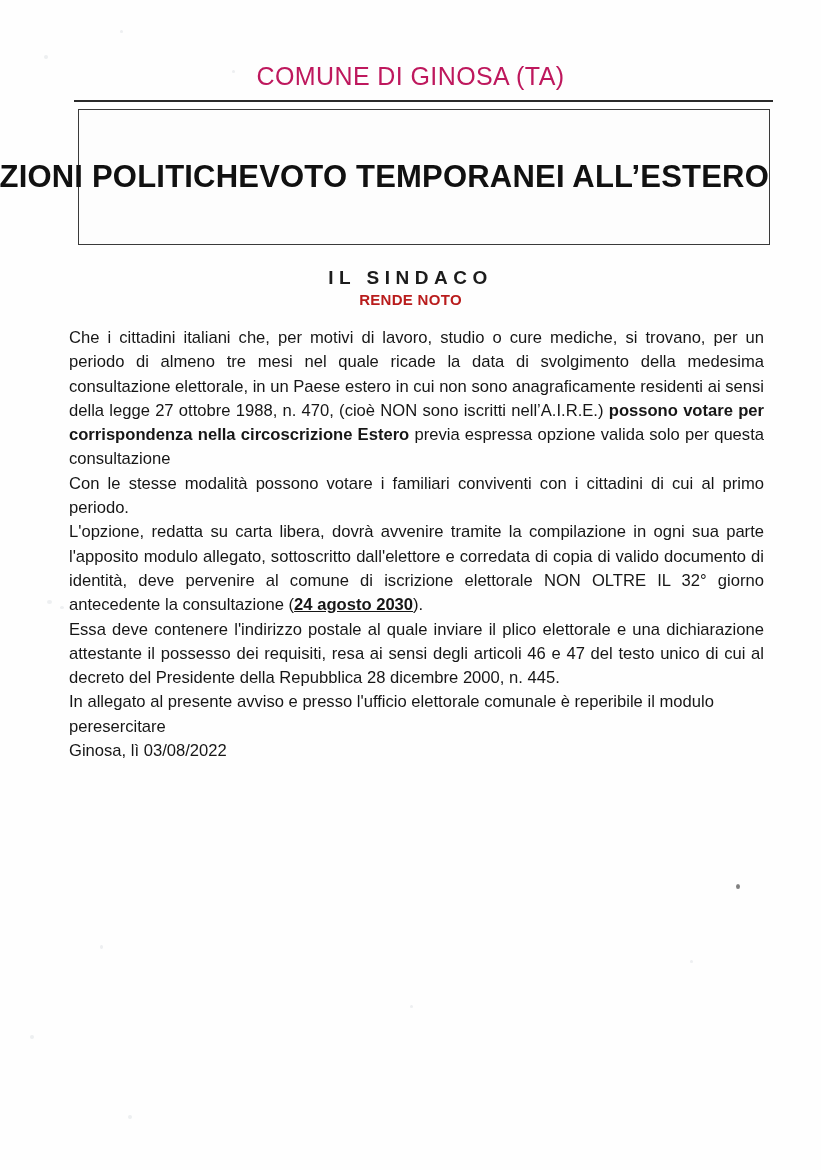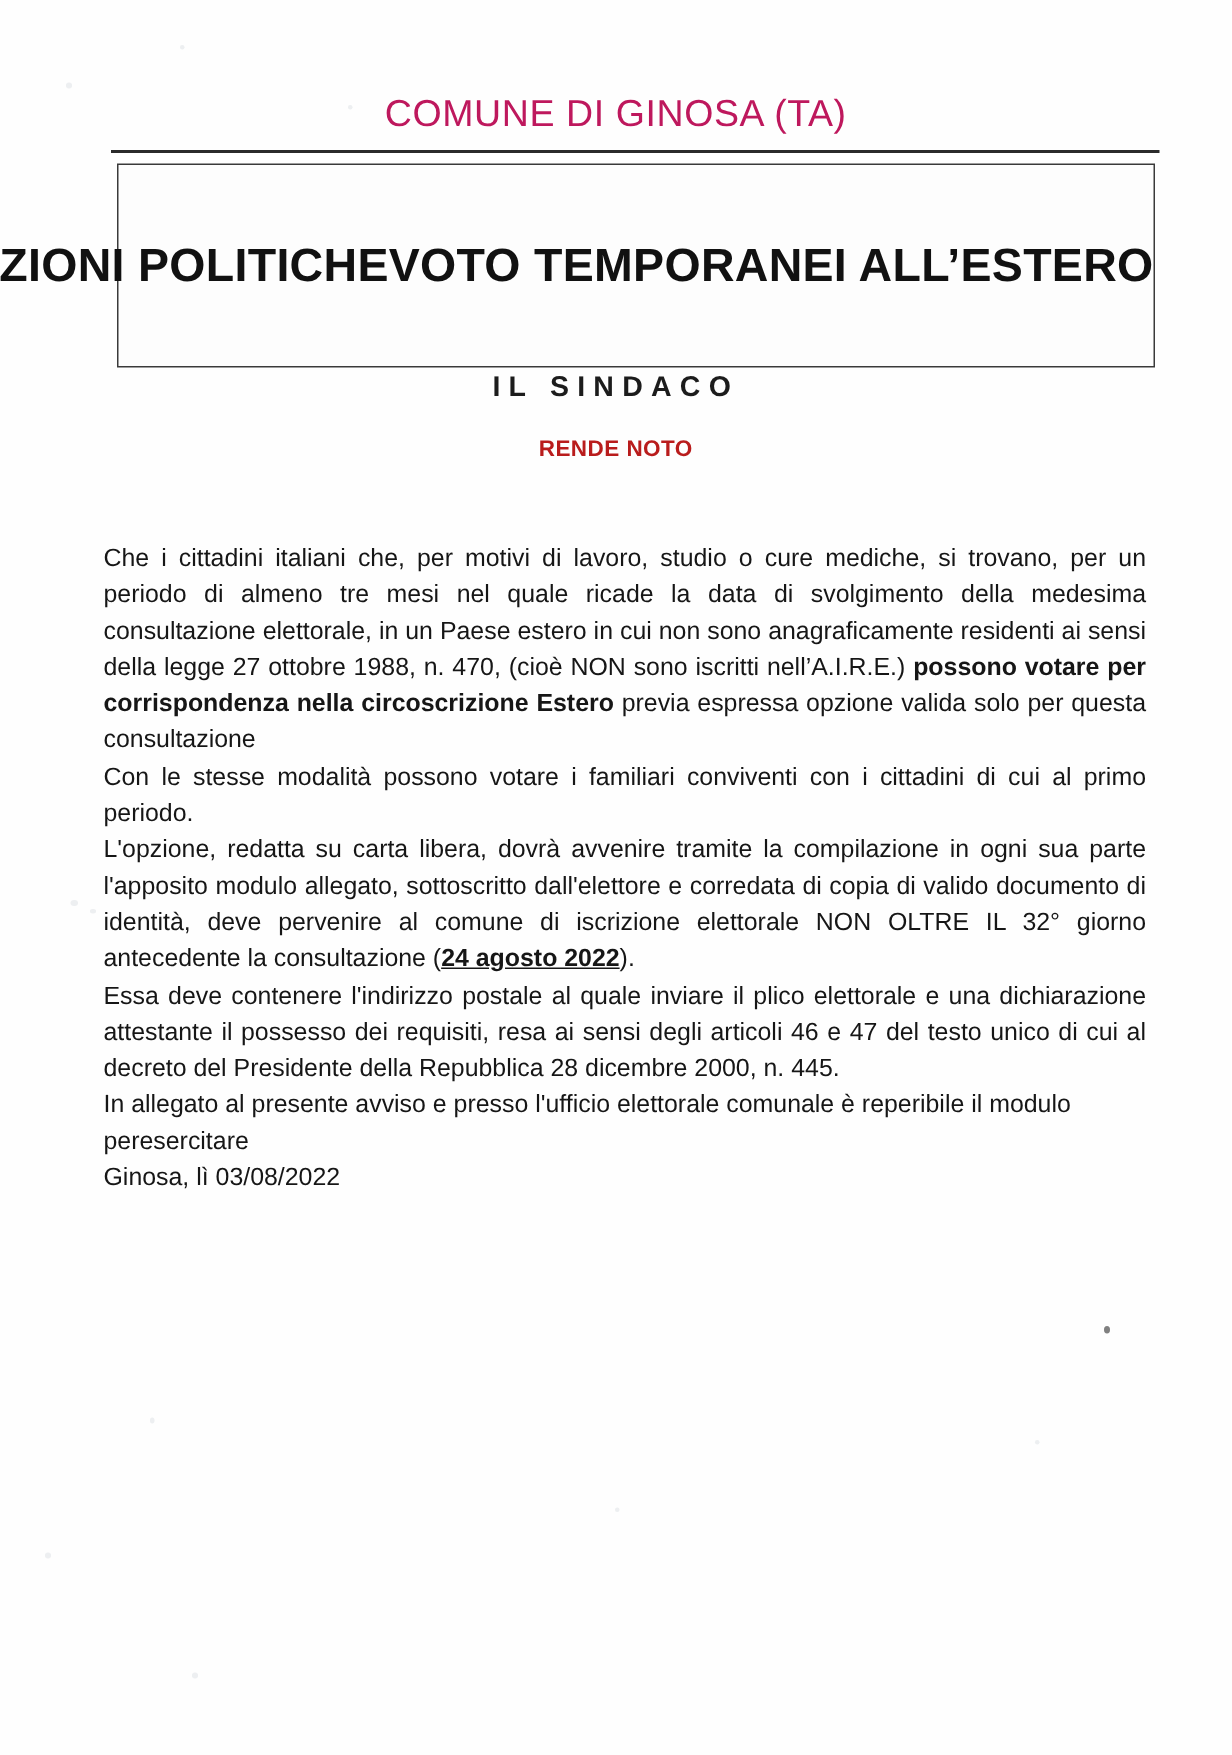--- a/index.html
+++ b/index.html
@@ -75,21 +75,21 @@
     letter-spacing: .2px;
     line-height: 1.32;
     color: #111;
     white-space: nowrap;
   }
 
   
   .sindaco-title {
     position: absolute;
     left: 0; right: 0;
-    top: 248px;
+    top: 267px;
     text-align: center;
     font-size: 19px;
     font-weight: bold;
     letter-spacing: 5.5px;
     color: #1c1c1c;
   }
   .rende-noto {
     position: absolute;
     left: 0; right: 0;
     top: 291px;
@@ -103,21 +103,20 @@
   
   .body-copy {
     position: absolute;
     left: 69px;
     top: 326px;
     width: 695px;
     font-size: 16.6px;
     line-height: 24.3px;
     text-align: justify;
     color: #161616;
-    margin-top: 34px;
   }
   .body-copy p {
     margin: 0;
   }
   .body-copy p.just {
     text-align: justify;
     text-align-last: left;
   }
   b { font-weight: bold; }
   u.bu { font-weight: bold; text-decoration: underline; }
@@ -163,21 +162,21 @@
   </div>
 
   <div class="sindaco-title">IL SINDACO</div>
   <div class="rende-noto">RENDE NOTO</div>
 
   <div class="body-copy">
     <p class="just"><span>Che i cittadini italiani che, per motivi di lavoro, studio o cure mediche, si trovano, per un periodo di almeno tre mesi nel quale ricade la data di svolgimento della medesima consultazione elettorale, in un Paese estero in cui non sono anagraficamente residenti ai sensi della legge 27 ottobre 1988, n. 470, (cioè NON sono iscritti nell’A.I.R.E.) </span><b>possono votare per corrispondenza nella circoscrizione Estero</b><span> previa espressa opzione valida solo per questa consultazione</span></p>
 
     <p class="just">Con le stesse modalità possono votare i familiari conviventi con i cittadini di cui al primo periodo.</p>
 
-    <p class="just"><span>L'opzione, redatta su carta libera, dovrà avvenire tramite la compilazione in ogni sua parte l'apposito modulo allegato, sottoscritto dall'elettore e corredata di copia di valido documento di identità, deve pervenire al comune di iscrizione elettorale NON OLTRE IL 32° giorno antecedente la consultazione (</span><u class="bu">24 agosto 2022</u><span>).</span></p>
+    <p class="just"><span>L'opzione, redatta su carta libera, dovrà avvenire tramite la compilazione in ogni sua parte l'apposito modulo allegato, sottoscritto dall'elettore e corredata di copia di valido documento di identità, deve pervenire al comune di iscrizione elettorale NON OLTRE IL 32° giorno antecedente la consultazione (</span><u class="bu">24 agosto 2030</u><span>).</span></p>
 
     <p class="just">Essa deve contenere l'indirizzo postale al quale inviare il plico elettorale e una dichiarazione attestante il possesso dei requisiti, resa ai sensi degli articoli 46 e 47 del testo unico di cui al decreto del Presidente della Repubblica 28 dicembre 2000, n. 445.</p>
 
     <p class="just">In allegato al presente avviso e presso l'ufficio elettorale comunale è reperibile il modulo</p>
     <p class="widow-line">
       <span>per</span>
       <span>esercitare</span>
     </p>
 
     <p>Ginosa, lì 03/08/2022</p>

